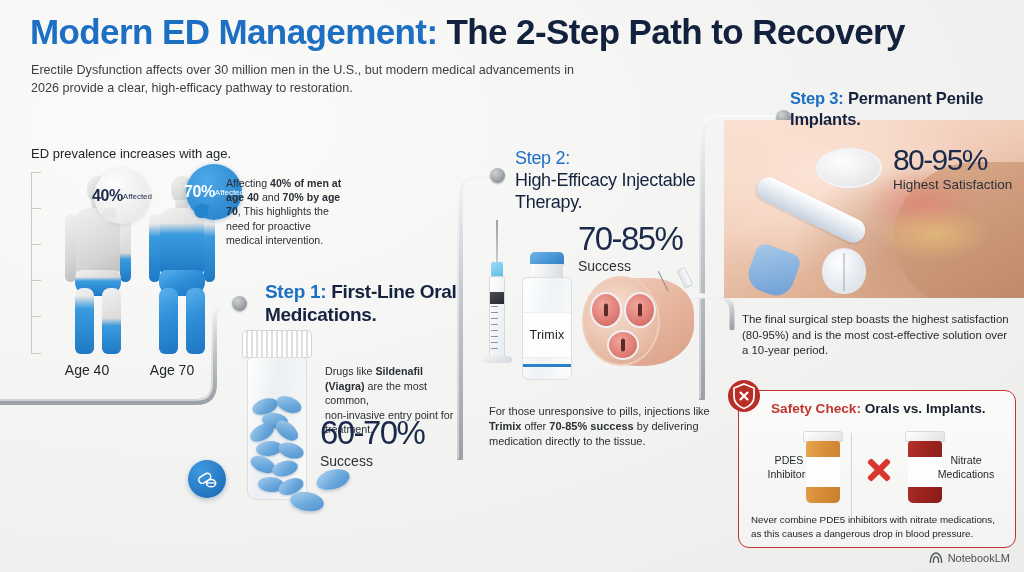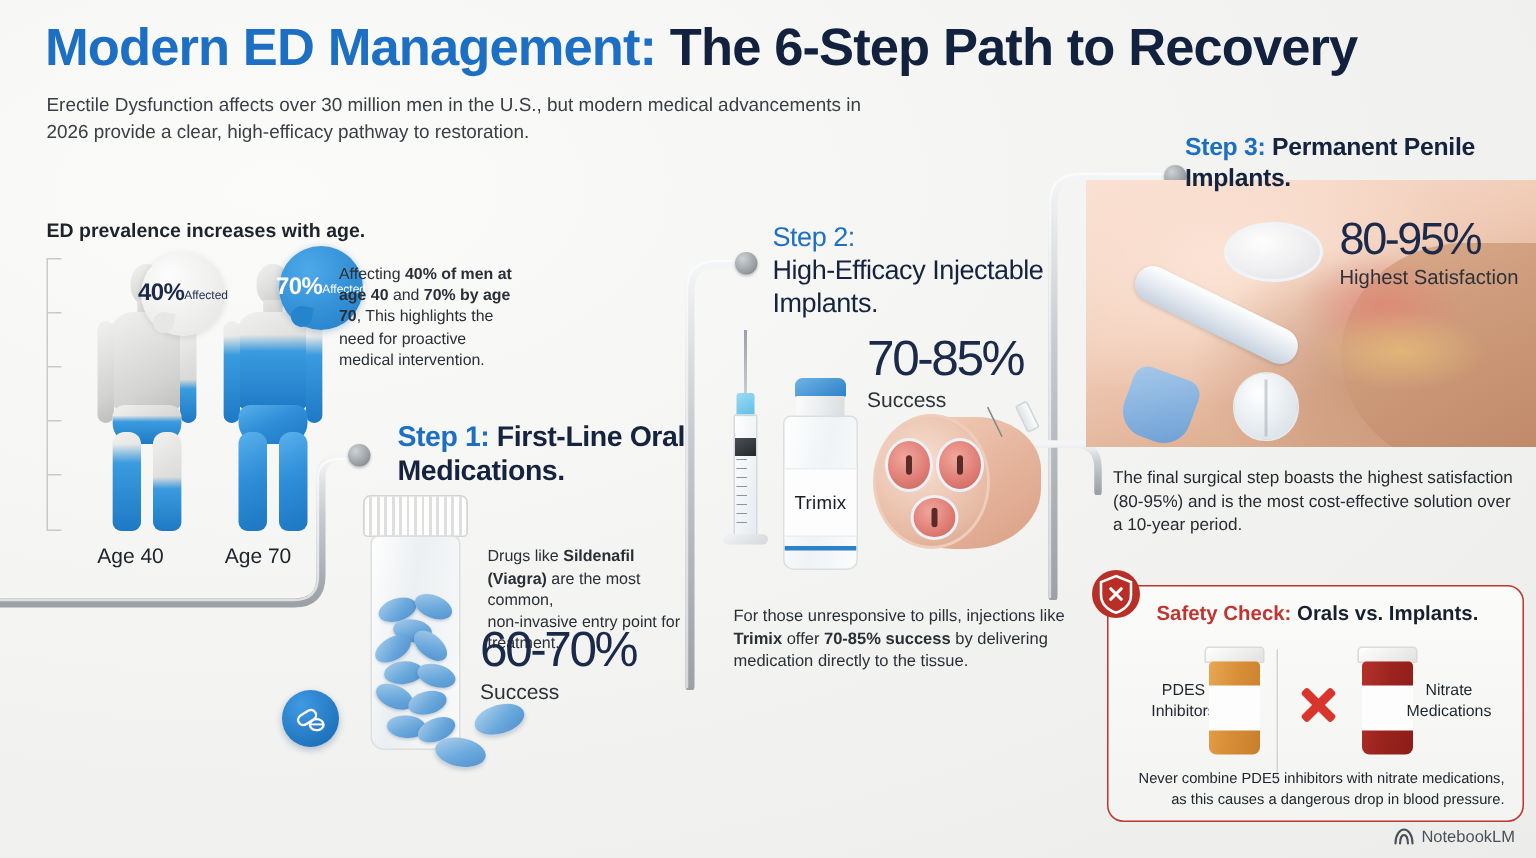--- a/index.html
+++ b/index.html
@@ -51,21 +51,21 @@
     font-weight: normal;
     color: #1b2a4a;
     letter-spacing: -1.6px;
   }
   .stat-sub { color: #2d3138; }
 
   
   .prev-head {
     position: absolute;
     left: 31px; top: 146px;
-    font-size: 13px; font-weight: bold;
+    font-size: 13px; font-weight: normal;
     color: #1d2329;
   }
 
   .ruler {
     position: absolute;
     left: 31px; top: 172px;
     width: 12px; height: 182px;
     border-left: 1.6px solid #c9c9c6;
   }
   .ruler i {
@@ -548,40 +548,40 @@
   }
   .sf-cross i {
     position: absolute; left: 0; top: 12px;
     width: 28px; height: 6px; border-radius: 2px;
     background: #d8352c;
   }
   .sf-cross i:first-child  { transform: rotate(45deg); }
   .sf-cross i:last-child   { transform: rotate(-45deg); }
   .sf-note {
     position: absolute; left: 12px; right: 12px; top: 122px;
-    text-align: right;
+    text-align: left;
     font-size: 9.8px; line-height: 13.6px;
     color: #20262d;
   }
 
   
   .footer {
     position: absolute;
     right: 14px; bottom: 8px;
     display: flex; align-items: center; gap: 5px;
     font-size: 11px; color: #4a5057;
   }
 </style>
 </head>
 <body>
 
 <div id="infographic">
 
   <div class="title">
-    <span class="accent">Modern ED Management:</span><span> The 6-Step Path to Recovery</span>
+    <span class="accent">Modern ED Management:</span><span> The 2-Step Path to Recovery</span>
   </div>
   <div class="subtitle">Erectile Dysfunction affects over 30 million men in the U.S., but modern medical advancements in 2026 provide a clear, high-efficacy pathway to restoration.</div>
 
   <div class="pipe" style="left:0px; top:296px;">
     <svg width="260" height="120" viewBox="0 0 260 120">
       <defs>
         <linearGradient id="pg1" x1="0" y1="0" x2="0" y2="1">
           <stop offset="0%" stop-color="#f4f5f6"></stop>
           <stop offset="40%" stop-color="#c6cbcf"></stop>
           <stop offset="100%" stop-color="#9ba1a6"></stop>
@@ -717,21 +717,21 @@
   <div class="s1-text">
     Drugs like <span class="b">Sildenafil (Viagra)</span> are the most common,<br>non-invasive entry point for treatment.
   </div>
 
   <div class="s1-stat">
     <div class="stat-big">60-70%</div>
     <div class="stat-sub">Success</div>
   </div>
 
   <div class="s2-head">
-    <span class="step-label">Step 2:</span><br><span>High-Efficacy Injectable Implants.</span>
+    <span class="step-label">Step 2:</span><br><span>High-Efficacy Injectable Therapy.</span>
   </div>
 
   <div class="s2-stat">
     <div class="stat-big">70-85%</div>
     <div class="stat-sub">Success</div>
   </div>
 
   <div class="syringe">
     <div class="syr-needle"></div>
     <div class="syr-hub"></div>

